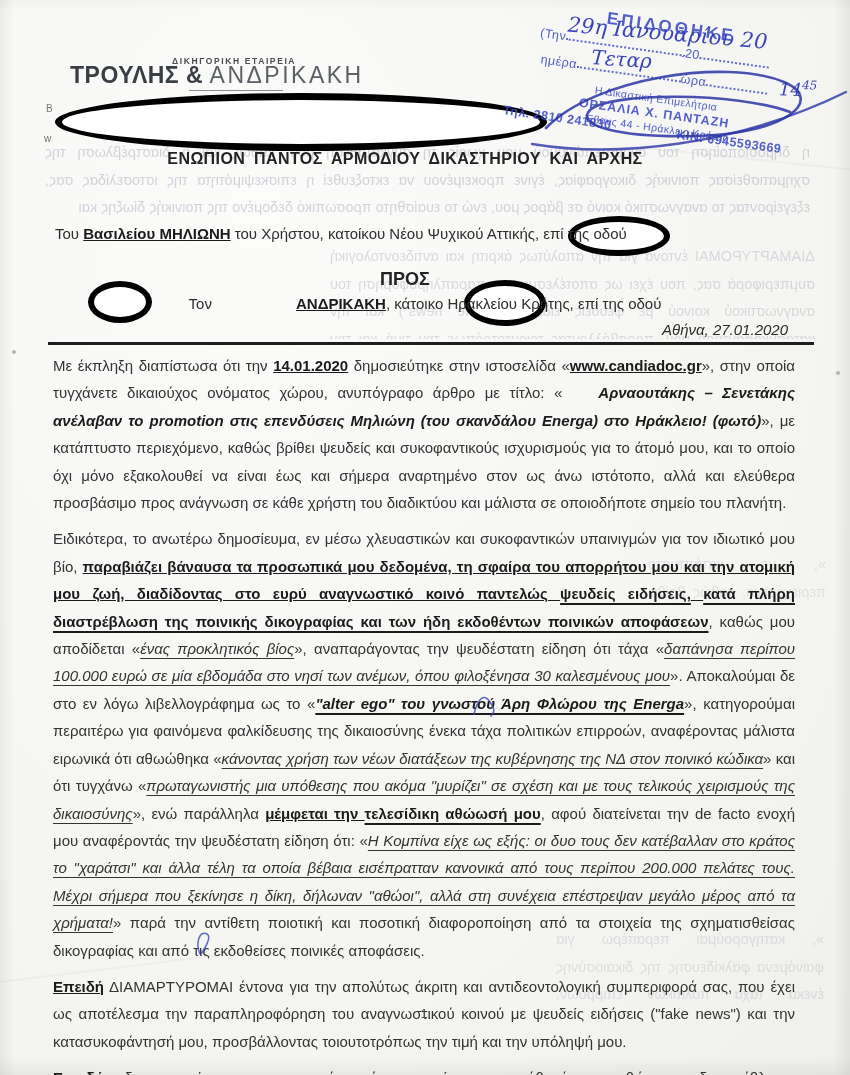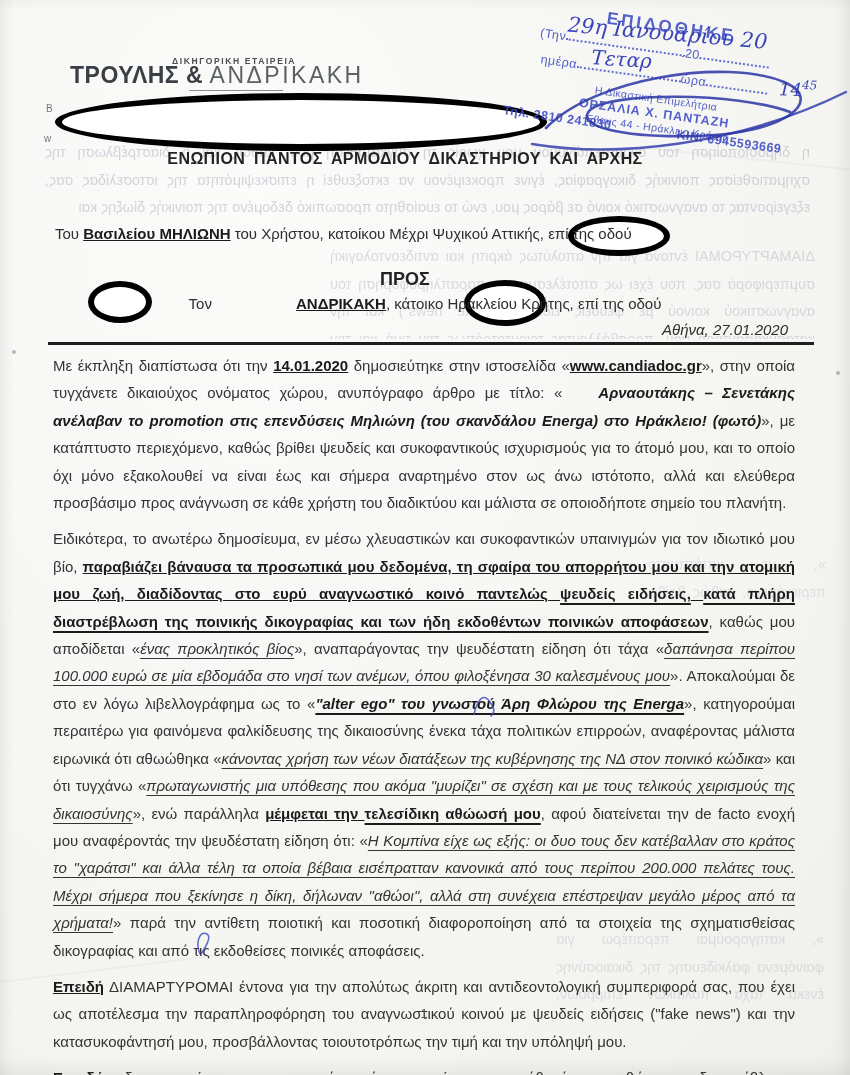--- a/index.html
+++ b/index.html
@@ -123,21 +123,21 @@
   </div>
 
   <svg class="sig-svg" style="left:528px;top:48px;width:330px;height:112px;" viewBox="0 0 330 112">
     <path d="M18 80 C 66 30, 198 10, 256 34 C 298 52, 258 86, 168 88 C 94 90, 46 78, 62 62 C 82 44, 208 44, 262 64" fill="none" stroke="#2a35a6" stroke-width="2.6" opacity=".85" stroke-linecap="round"></path>
     <path d="M4 96 C 88 110, 208 98, 318 44" fill="none" stroke="#2a35a6" stroke-width="2.4" opacity=".8" stroke-linecap="round"></path>
   </svg>
 
   <div class="doc-title" style="top:150px;">ΕΝΩΠΙΟΝ ΠΑΝΤΟΣ ΑΡΜΟΔΙΟΥ ΔΙΚΑΣΤΗΡΙΟΥ ΚΑΙ ΑΡΧΗΣ</div>
 
   <div class="intro-line" style="top:225px;">
-    <span>Του </span><span class="seg-b">Βασιλείου ΜΗΛΙΩΝΗ</span><span> του Χρήστου, κατοίκου Μέχρι Ψυχικού Αττικής, επί της οδού</span>
+    <span>Του </span><span class="seg-b">Βασιλείου ΜΗΛΙΩΝΗ</span><span> του Χρήστου, κατοίκου Νέου Ψυχικού Αττικής, επί της οδού</span>
   </div>
   <div class="pros" style="top:269px;">ΠΡΟΣ</div>
   <div class="intro-line" style="top:295px;text-align:center;">
     <span>Τον</span><span class="spacer-gap"></span><span class="seg-b">ΑΝΔΡΙΚΑΚΗ</span><span>, κάτοικο Ηρακλείου Κρήτης, επί της οδού</span>
   </div>
   <div class="dateline" style="top:321px;">Αθήνα, 27.01.2020</div>
   <div class="rule"></div>
 
   <div class="body-block">
     <p>

